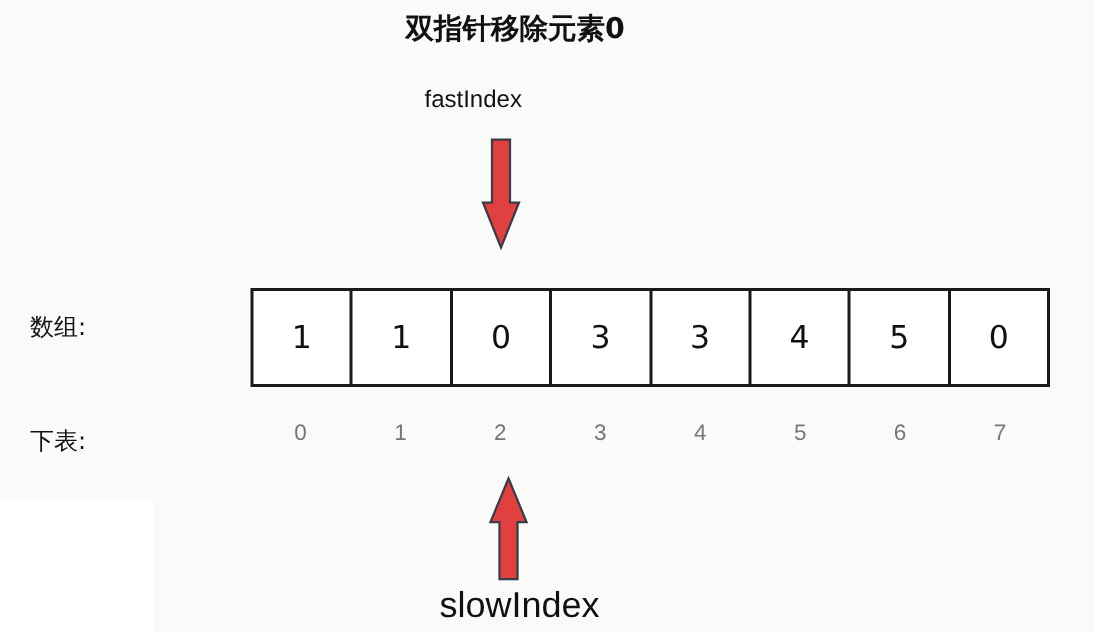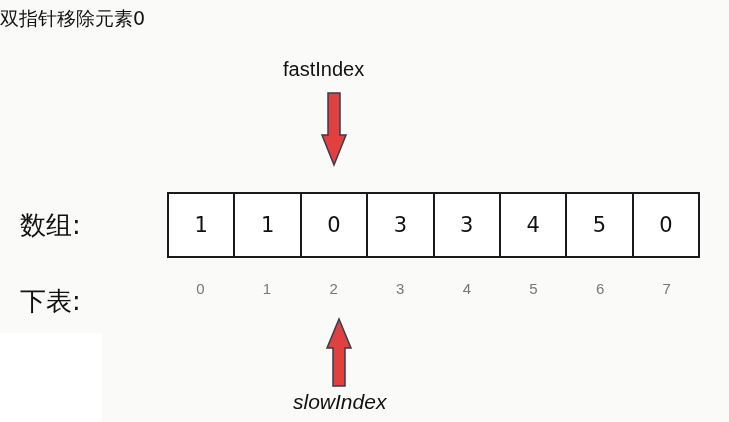--- a/index.html
+++ b/index.html
@@ -4,29 +4,29 @@
 <style>
   html, body { margin:0; padding:0; }
   body {
     width:729px; height:422px; position:relative; overflow:hidden;
     background:#fafaf8;
     font-family:"DejaVu Sans","Liberation Sans",sans-serif;
     color:#111;
   }
   .white-patch { position:absolute; left:0; top:333px; width:102px; height:89px; background:#ffffff; }
   .title {
-    position:absolute; left:0; width:687px; top:6px; 
-    font-weight:normal; font-size:19px; letter-spacing:0px; color:#111;
+    position:absolute; left:0; width:687px; top:6px; text-align:center;
+    font-weight:bold; font-size:19px; letter-spacing:0px; color:#111;
   }
   .label {
     position:absolute; font-size:22px; color:#111;
   }
-  .label-fast { left:283px; top:58px; font-family:"Liberation Sans",sans-serif; font-size:20px; }
-  .label-slow { left:293px; top:390px; font-family:"Liberation Sans",sans-serif; font-size:21px;font-style:italic; }
-  .row-label { position:absolute; left:20px; font-size:26px; }
+  .label-fast { left:283px; top:58px; font-family:"Liberation Sans",sans-serif; font-size:16px; }
+  .label-slow { left:293px; top:390px; font-family:"Liberation Sans",sans-serif; font-size:24px; }
+  .row-label { position:absolute; left:20px; font-size:16px; }
   .row-label.array { top:208px; }
   .row-label.index { top:284px; }
   .array-box {
     position:absolute; left:167px; top:192px; width:533px; height:66px;
     display:flex; border:2px solid #1a1a1a; box-sizing:border-box; background:#fff;
   }
   .cell {
     flex:1; display:flex; align-items:center; justify-content:center;
     font-size:21px; color:#111; border-right:2px solid #1a1a1a;
     font-family:"DejaVu Sans",sans-serif;

